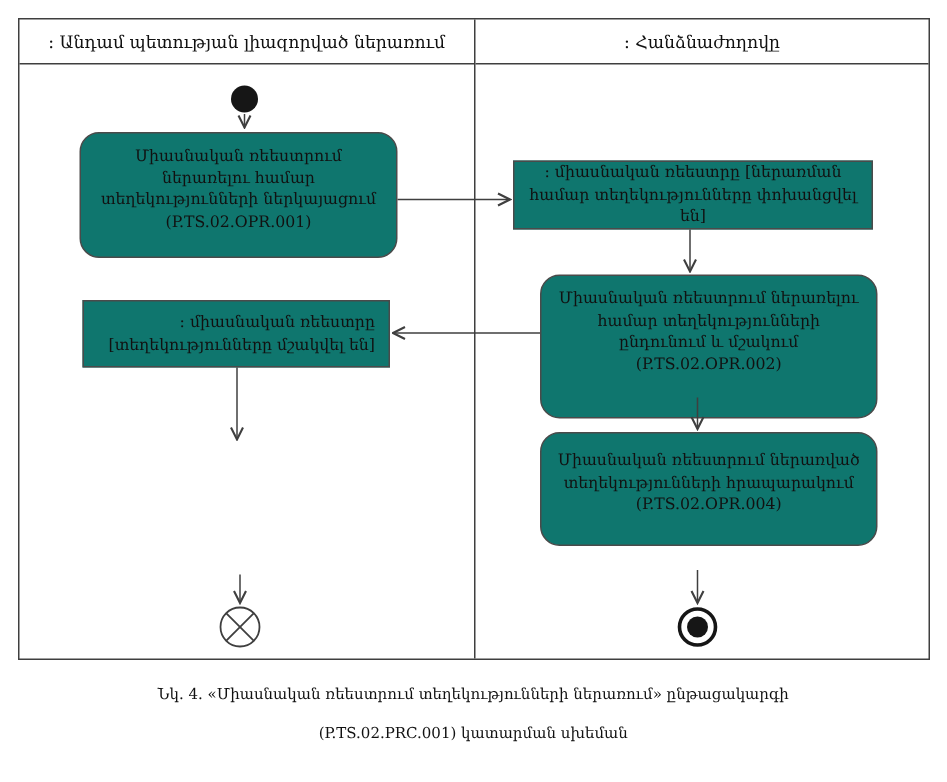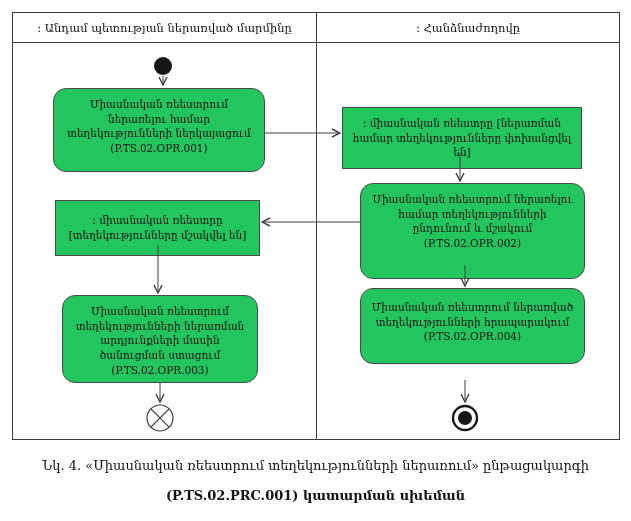--- a/index.html
+++ b/index.html
@@ -26,33 +26,33 @@
     border-bottom: 1px solid #3f3f3f;
     display: flex; align-items: center; justify-content: center;
     font-size: 11.5px;
     white-space: nowrap;
   }
 
   
   .node {
     position: absolute;
     border: 1px solid #4a4a4a;
-    background: #22c55e;
+    background: #0f766e;
     text-align: center;
     font-size: 10.5px;
     line-height: 1.4;
     padding: 6px 9px;
   }
   .node.action { border-radius: 13px; }
   .node.object { display: flex; align-items: center; justify-content: center; }
 
   #node-opr001 { left: 53px;  top: 88px;  width: 212px; height: 84px; padding-top: 8px; }
-  #node-obj-transferred { left: 342px; top: 107px; width: 240px; height: 62px; align-items: center; }
+  #node-obj-transferred { left: 342px; top: 107px; width: 240px; height: 46px; align-items: center; }
   #node-opr002 { left: 360px; top: 183px; width: 225px; height: 96px; padding-top: 8px; }
-  #node-obj-processed { left: 55px;  top: 200px; width: 205px; height: 56px; }
+  #node-obj-processed { left: 55px;  top: 200px; width: 205px; height: 45px; text-align: right; }
   #node-opr003 { left: 62px;  top: 295px; width: 196px; height: 88px; padding-top: 8px; }
   #node-opr004 { left: 360px; top: 288px; width: 225px; height: 76px; padding-top: 11px; }
 
   
   .start-node {
     position: absolute; left: 154px; top: 57px;
     width: 18px; height: 18px; border-radius: 50%;
     background: #161616;
   }
 
@@ -60,34 +60,34 @@
   .connectors {
     position: absolute; left: 0; top: 0;
     width: 631px; height: 521px;
     pointer-events: none;
   }
 
   
   .caption {
     position: absolute; left: 0; top: 458px; width: 631px;
     text-align: center;
-    font-size: 13px;
+    font-size: 10px;
   }
   .caption .cap-line1 { margin: 0 0 15px 0; }
-  .caption .cap-line2 { margin: 0; font-weight: bold; }
+  .caption .cap-line2 { margin: 0; }
 </style>
 </head>
 <body>
 
 <div class="stage">
 
   <div class="frame">
     <div class="lane">
       <div class="lane-header">
-        <span>: Անդամ պետության ներառված մարմինը</span>
+        <span>: Անդամ պետության լիազորված ներառում</span>
       </div>
     </div>
     <div class="lane">
       <div class="lane-header">
         <span>: Հանձնաժողովը</span>
       </div>
     </div>
   </div>
 
   <div class="start-node"></div>
@@ -101,23 +101,20 @@
   </div>
 
   <div class="node action" id="node-opr002">
     <span>Միասնական ռեեստրում ներառելու համար տեղեկությունների ընդունում և մշակում (P.TS.02.OPR.002)</span>
   </div>
 
   <div class="node object" id="node-obj-processed">
     <span>: միասնական ռեեստրը [տեղեկությունները մշակվել են]</span>
   </div>
 
-  <div class="node action" id="node-opr003">
-    <span>Միասնական ռեեստրում տեղեկությունների ներառման արդյունքների մասին ծանուցման ստացում (P.TS.02.OPR.003)</span>
-  </div>
 
   <div class="node action" id="node-opr004">
     <span>Միասնական ռեեստրում ներառված տեղեկությունների հրապարակում (P.TS.02.OPR.004)</span>
   </div>
 
   <svg class="connectors" viewBox="0 0 631 521" xmlns="http://www.w3.org/2000/svg">
     <defs>
       <marker id="arrow" viewBox="0 0 10 10" refX="9" refY="5" markerWidth="10" markerHeight="10" orient="auto-start-reverse">
         <path d="M1,1 L9,5 L1,9" fill="none" stroke="#3f3f3f" stroke-width="1.4"></path>
       </marker>

